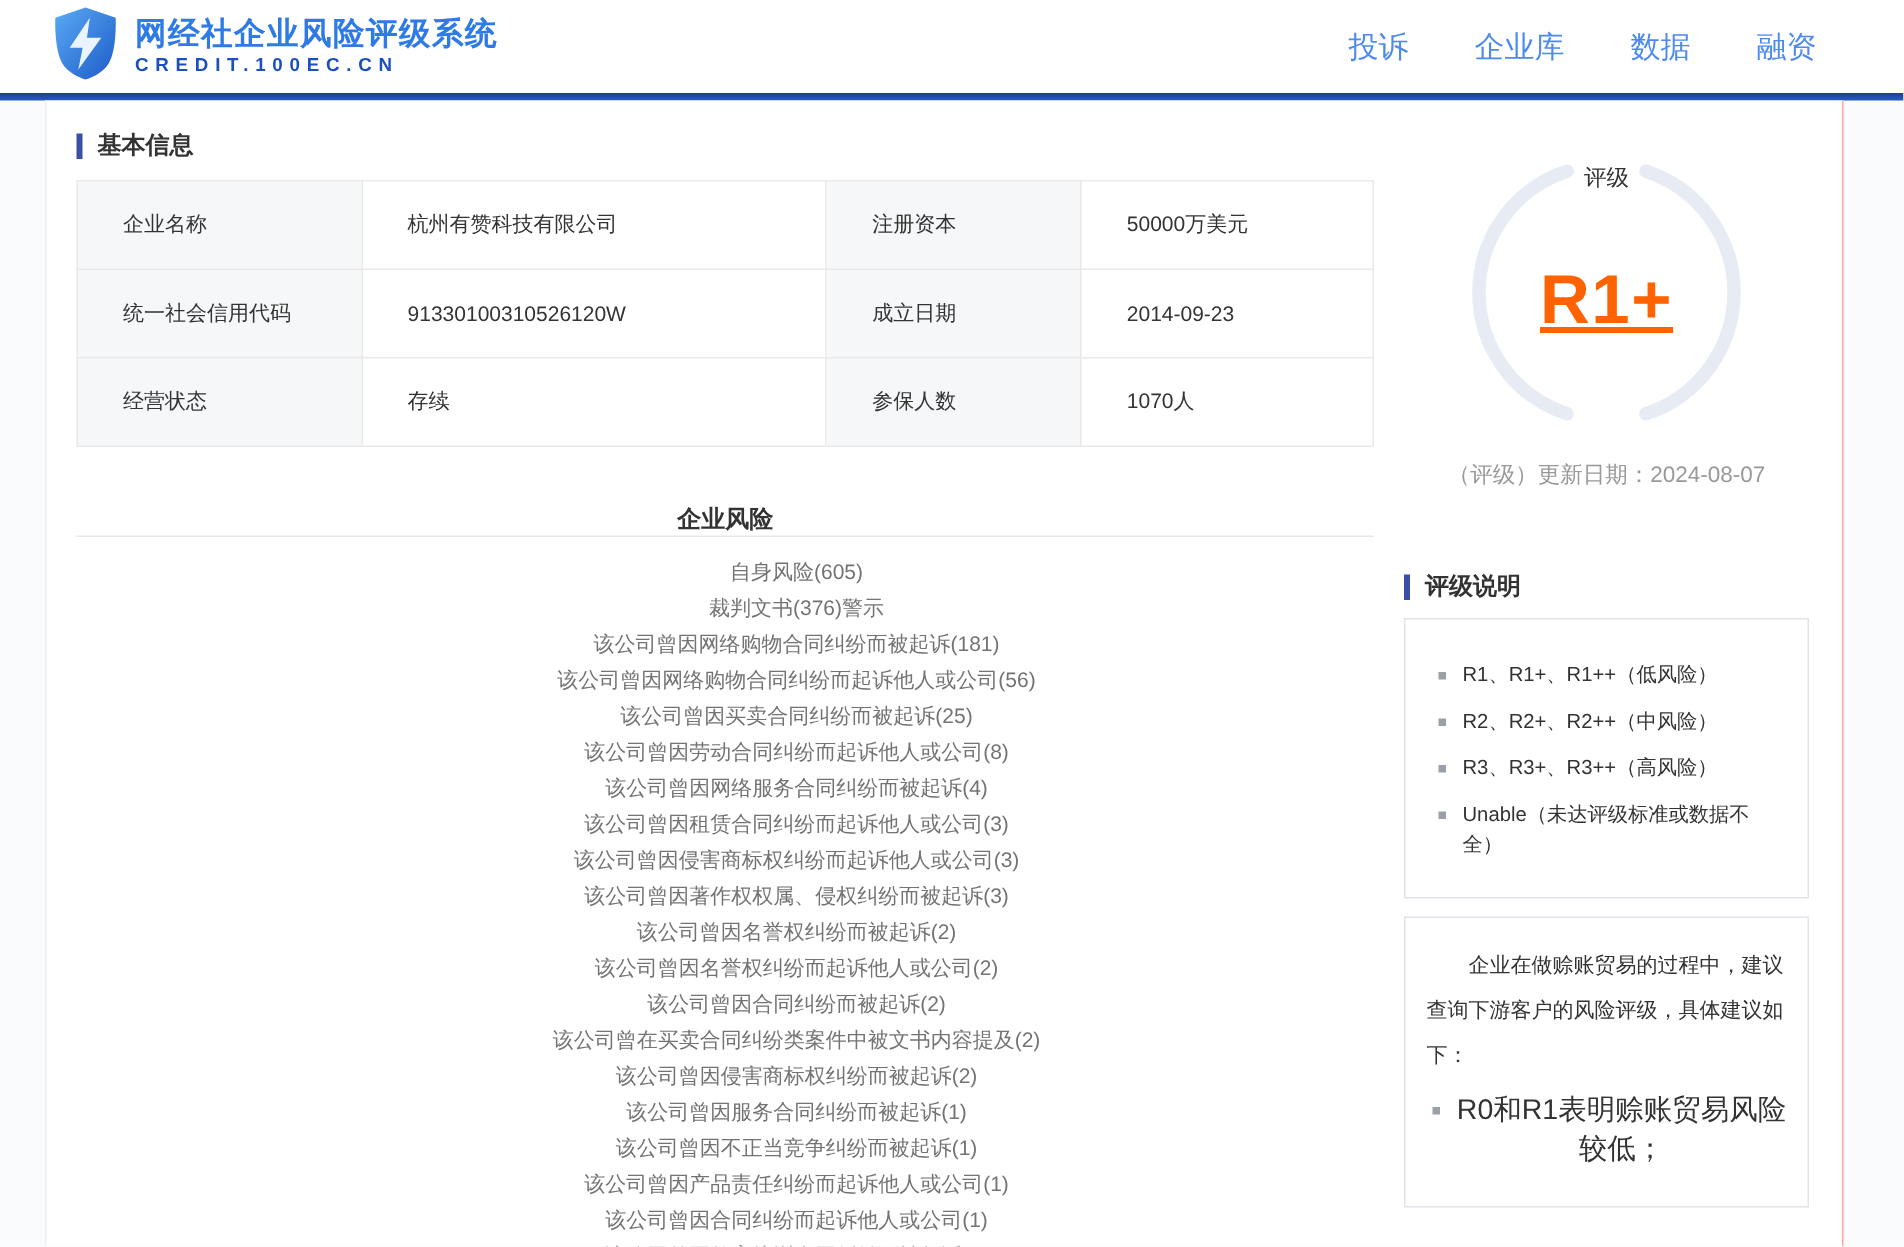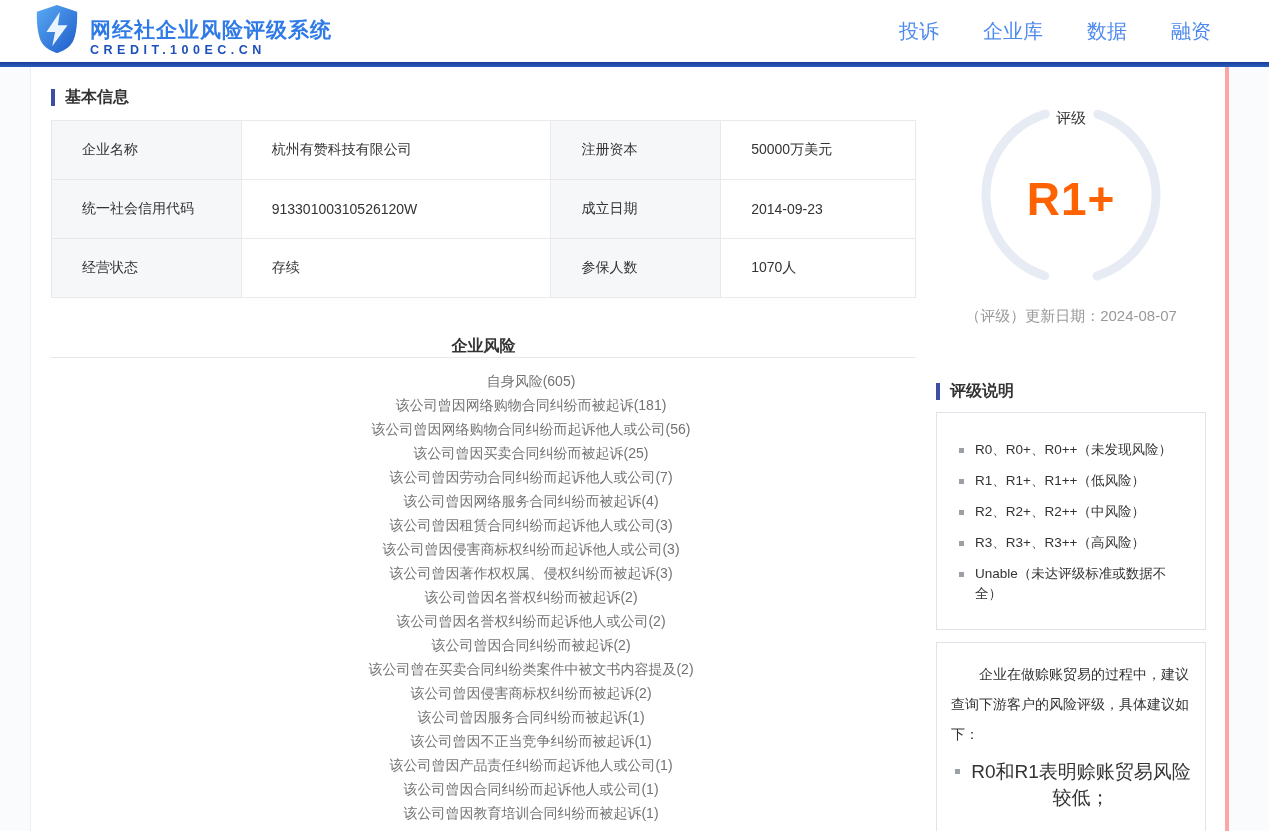--- a/index.html
+++ b/index.html
@@ -2,31 +2,31 @@
 <html><head>
 <meta charset="utf-8">
 <style>
   * { margin:0; padding:0; box-sizing:border-box; }
   html,body { width:1269px; height:831px; overflow:hidden; background:#fafbfc;
     font-family:"Liberation Sans","DejaVu Sans",sans-serif; color:#333; }
 
   
   .topbar { height:62px; background:#fff; display:flex; align-items:center;
     justify-content:space-between; padding:0 58px 0 34px; }
-  .logo { display:flex; align-items:flex-end; gap:10px; cursor:pointer; }
+  .logo { display:flex; align-items:center; gap:10px; cursor:pointer; }
   .logo-text { display:flex; flex-direction:column; line-height:1.1; }
   .logo-title { font-size:21px; font-weight:800; color:#2e7ae6; letter-spacing:1px; }
   .logo-sub { font-size:12.5px; font-weight:bold; color:#1c50bd; letter-spacing:4.5px; margin-top:3px; }
   .nav { display:flex; gap:44px; }
   .nav a { color:#4d8af0; font-size:20px; text-decoration:none; cursor:pointer; }
   .blue-strip { height:5px; background:linear-gradient(#1b3f96,#2a5bc0); }
 
   
   .card { margin-left:30px; width:1199px; height:764px; background:#fff;
-    border-left:1px solid #efefef; border-right:4px solid #fca5a5; display:flex; }
+    border-left:1px solid #efefef; border-right:1px solid #fca5a5; display:flex; }
   .main-col { width:885px; padding-left:20px; }
   .side-col { width:270px; margin-left:20px; }
 
   .section-title { display:flex; align-items:center; gap:10px; height:18px; }
   .section-title .bar { width:4px; height:17px; background:#3d4ea5; }
   .section-title .txt { font-size:16px; font-weight:bold; color:#333; }
 
   
   .mt-title1 { margin-top:21px; }
   .info-table { border-collapse:collapse; margin-top:14px; table-layout:fixed; }
@@ -42,21 +42,21 @@
   .risk-item { font-size:14px; line-height:24px; color:#737373; white-space:nowrap; }
 
   
   .gauge { position:relative; margin-top:36px; height:196px; }
   .gauge-label { position:absolute; top:6px; left:50%; transform:translateX(-50%);
     font-size:15px; color:#333; z-index:2; }
   .gauge svg { display:block; margin:0 auto; }
   .gauge-ring { fill:none; stroke:#e7ebf3; stroke-width:9; stroke-linecap:round;
     stroke-dasharray:213.6 53.4; stroke-dashoffset:106.8; }
   .gauge-value { position:absolute; top:96px; left:50%; transform:translate(-50%,-50%);
-    font-size:46px; font-weight:bold; color:#ff6200; letter-spacing:1px; }
+    font-size:46px; font-weight:bold; color:#ff6200; letter-spacing:1px;text-decoration:underline; }
   .gauge-date { text-align:center; font-size:15px; color:#999; margin-top:8px; }
 
   
   .side-sec1 { margin-top:56px; }
   .side-sec2 { margin-top:26px; }
   .side-box { border:1px solid #dfe3ea; margin-top:12px; padding:16px 14px 14px 14px; }
   .legend-item { position:relative; padding-left:24px; font-size:13.5px; color:#333;
     line-height:20px; margin:11px 0; }
   .sq { position:absolute; left:8px; top:8px; width:5px; height:5px; background:#9aa0a6; }
   .app-intro { font-size:14px; color:#333; line-height:30px; text-indent:2em; }
@@ -140,28 +140,29 @@
     <div class="section-title mt-title2">
       <span class="bar"></span>
       <span class="txt">企业风险</span>
     </div>
 
     <div class="risk-wrap">
       <div class="risk-list">
 
           <div class="risk-item">自身风险(605)</div>
 
+          <div class="risk-item">裁判文书(376)警示</div>
 
           <div class="risk-item">该公司曾因网络购物合同纠纷而被起诉(181)</div>
 
           <div class="risk-item">该公司曾因网络购物合同纠纷而起诉他人或公司(56)</div>
 
           <div class="risk-item">该公司曾因买卖合同纠纷而被起诉(25)</div>
 
-          <div class="risk-item">该公司曾因劳动合同纠纷而起诉他人或公司(7)</div>
+          <div class="risk-item">该公司曾因劳动合同纠纷而起诉他人或公司(8)</div>
 
           <div class="risk-item">该公司曾因网络服务合同纠纷而被起诉(4)</div>
 
           <div class="risk-item">该公司曾因租赁合同纠纷而起诉他人或公司(3)</div>
 
           <div class="risk-item">该公司曾因侵害商标权纠纷而起诉他人或公司(3)</div>
 
           <div class="risk-item">该公司曾因著作权权属、侵权纠纷而被起诉(3)</div>
 
           <div class="risk-item">该公司曾因名誉权纠纷而被起诉(2)</div>
@@ -197,24 +198,20 @@
       <div class="gauge-value">R1+</div>
     </div>
     <div class="gauge-date">（评级）更新日期：2024-08-07</div>
 
     <div class="section-title side-sec1">
       <span class="bar"></span>
       <span class="txt">评级说明</span>
     </div>
     <div class="side-box">
 
-        <div class="legend-item">
-          <span class="sq"></span>
-          <span>R0、R0+、R0++（未发现风险）</span>
-        </div>
 
         <div class="legend-item">
           <span class="sq"></span>
           <span>R1、R1+、R1++（低风险）</span>
         </div>
 
         <div class="legend-item">
           <span class="sq"></span>
           <span>R2、R2+、R2++（中风险）</span>
         </div>

